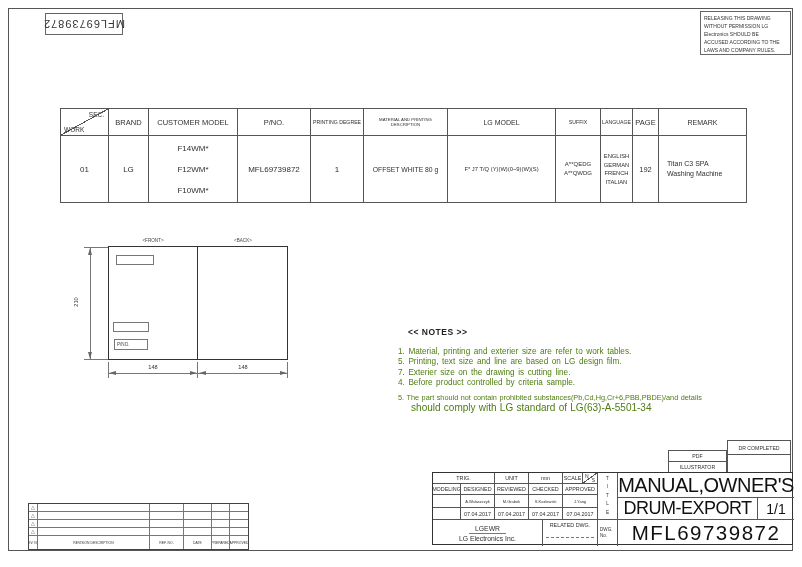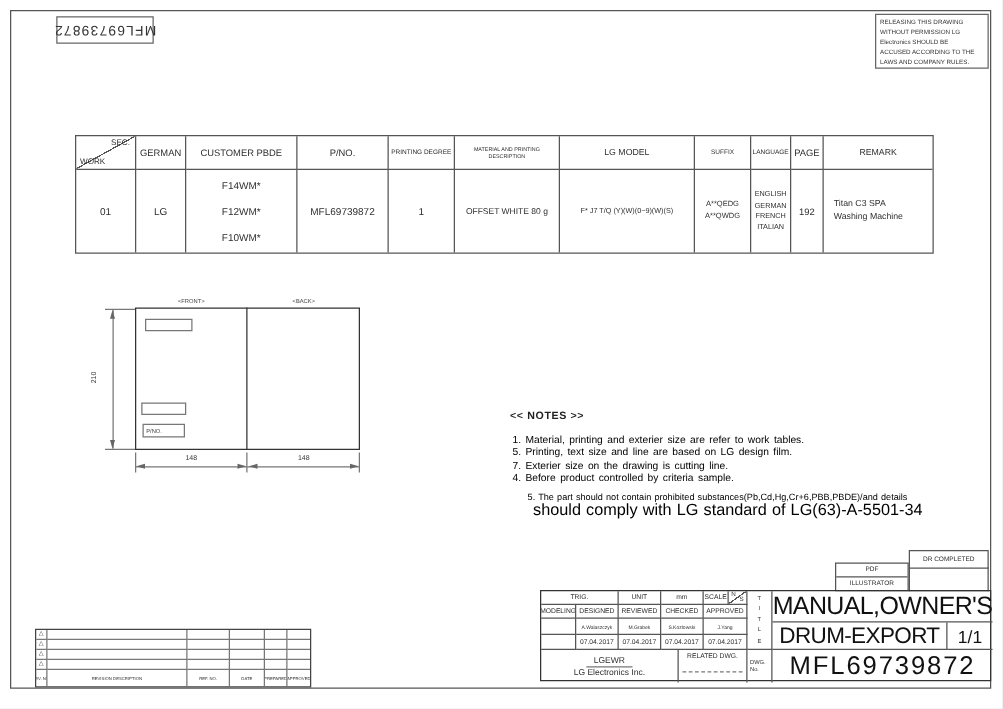--- a/index.html
+++ b/index.html
@@ -58,24 +58,24 @@
   .dimline { background:#777; }
   .dim-txt { font-size:5.6px; color:#333; }
   .arr { position:absolute; width:0; height:0; }
   .arr-up   { border-left:2.5px solid transparent; border-right:2.5px solid transparent; border-bottom:7px solid #666; }
   .arr-down { border-left:2.5px solid transparent; border-right:2.5px solid transparent; border-top:7px solid #666; }
   .arr-left { border-top:2.5px solid transparent; border-bottom:2.5px solid transparent; border-right:7px solid #666; }
   .arr-right{ border-top:2.5px solid transparent; border-bottom:2.5px solid transparent; border-left:7px solid #666; }
 
   
   .notes-title { left:408px; top:327px; font-size:8.5px; letter-spacing:0.5px; color:#222;font-weight:bold; }
-  .notes { left:410px; top:347px; color:#000000; }
+  .notes { left:398px; top:347px; color:#4d7c0f; }
   .notes .n { font-size:8.2px; line-height:10.4px; word-spacing:1.3px; white-space:pre; }
   .notes .n5 { font-size:7.3px; margin-top:4px; word-spacing:0.5px;text-align:center; }
-  .notes .n6 { font-size:13px; word-spacing:0.5px; }
+  .notes .n6 { font-size:10px; word-spacing:0.5px; }
 
   
   .pdf-box { left:668px; top:450px; width:59px; height:23px; border:1px solid #555; }
   .pdf-box .r1 { height:11px; border-bottom:1px solid #555; font-size:5.2px; }
   .pdf-box .r2 { height:10px; font-size:5.2px; }
   .dr-box { left:727px; top:440px; width:64px; height:15px; border:1px solid #555; font-size:5.2px; }
   .dr-empty { left:727px; top:454px; width:64px; height:19px; border:1px solid #555; border-top:none; }
 
   
   .tblock { left:432px; top:472px; width:361px; height:73px; border:1px solid #333; }
@@ -125,22 +125,22 @@
 Electronics SHOULD BE
 ACCUSED ACCORDING TO THE
 LAWS AND COMPANY RULES.</div>
 
   <div class="abs wtable">
 
     <div class="wc diag">
       <span class="sec">SEC.</span>
       <span class="work">WORK</span>
     </div>
-    <div class="wc h-std">GERMAN</div>
-    <div class="wc h-std">CUSTOMER PBDE</div>
+    <div class="wc h-std">BRAND</div>
+    <div class="wc h-std">CUSTOMER MODEL</div>
     <div class="wc h-std">P/NO.</div>
     <div class="wc h-sm">PRINTING DEGREE</div>
     <div class="wc h-xs">MATERIAL AND PRINTING DESCRIPTION</div>
     <div class="wc h-md">LG MODEL</div>
     <div class="wc h-sm">SUFFIX</div>
     <div class="wc h-sm">LANGUAGE</div>
     <div class="wc h-std">PAGE</div>
     <div class="wc h-md last">REMARK</div>
 
     <div class="wc d-std bot">01</div>

